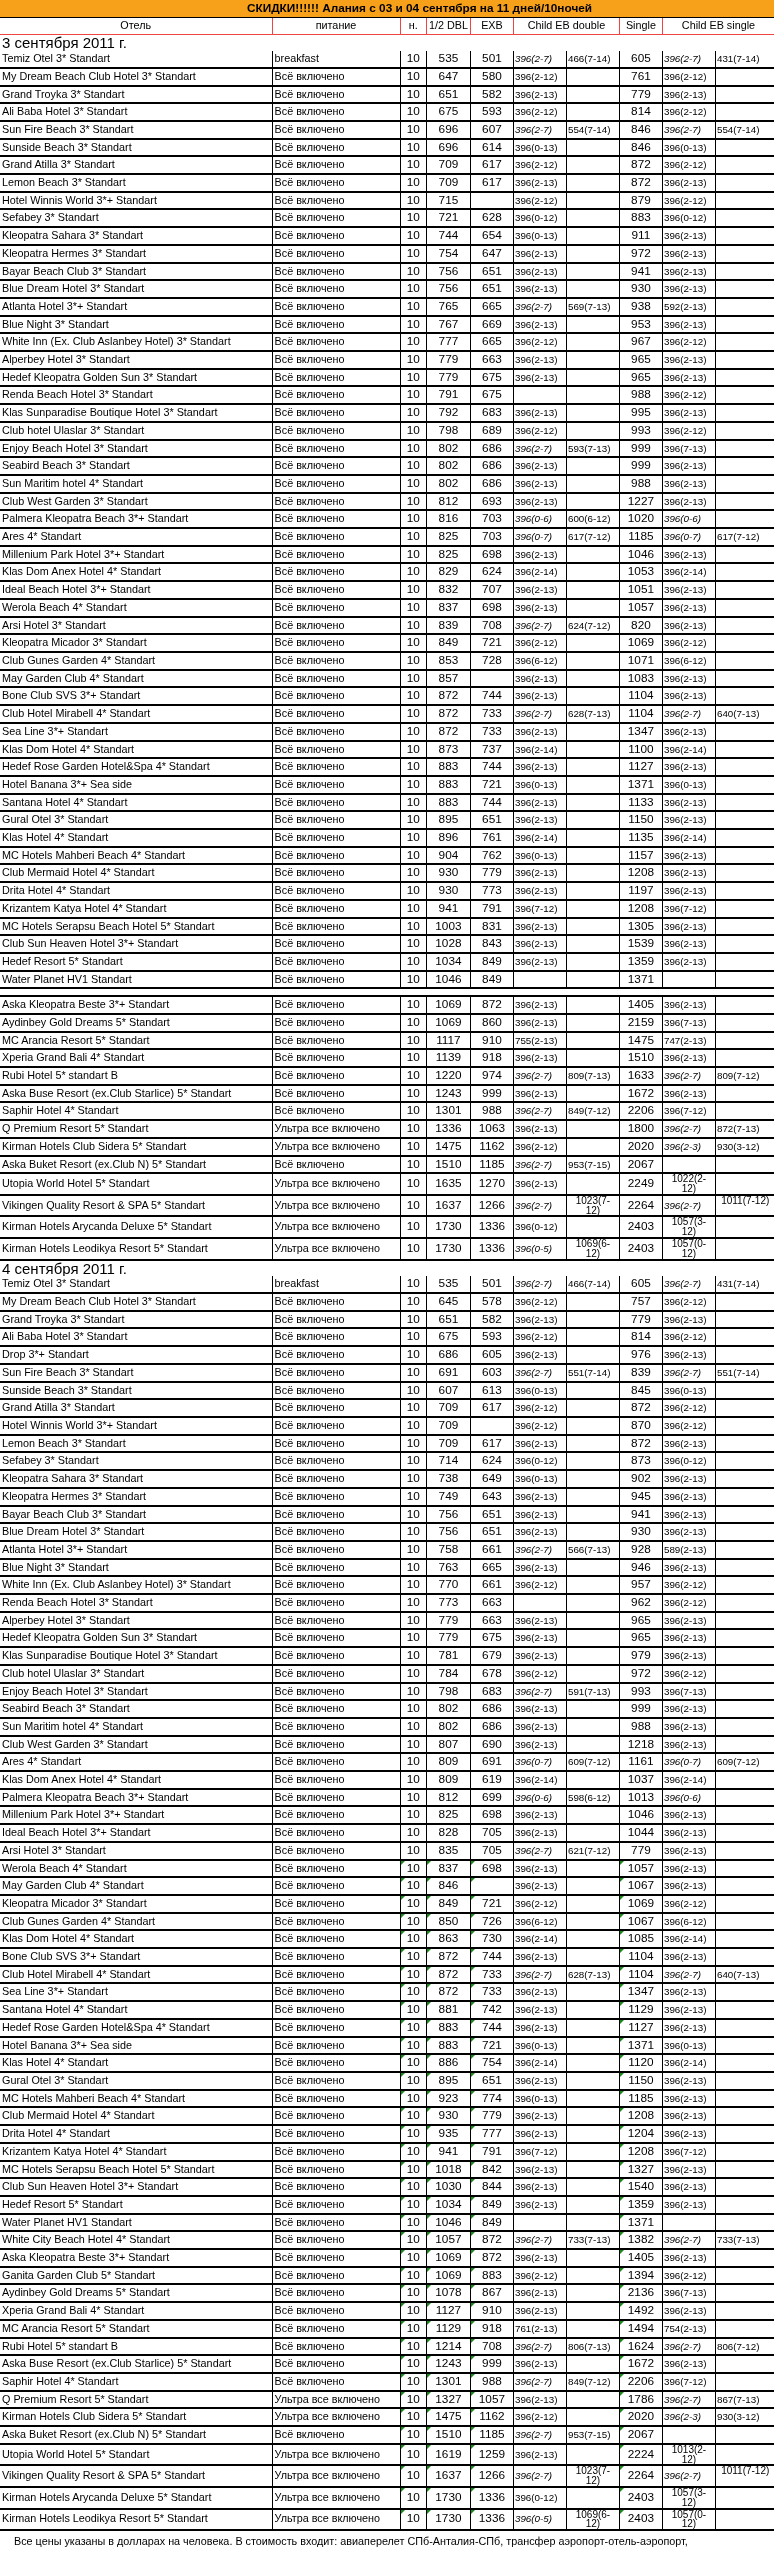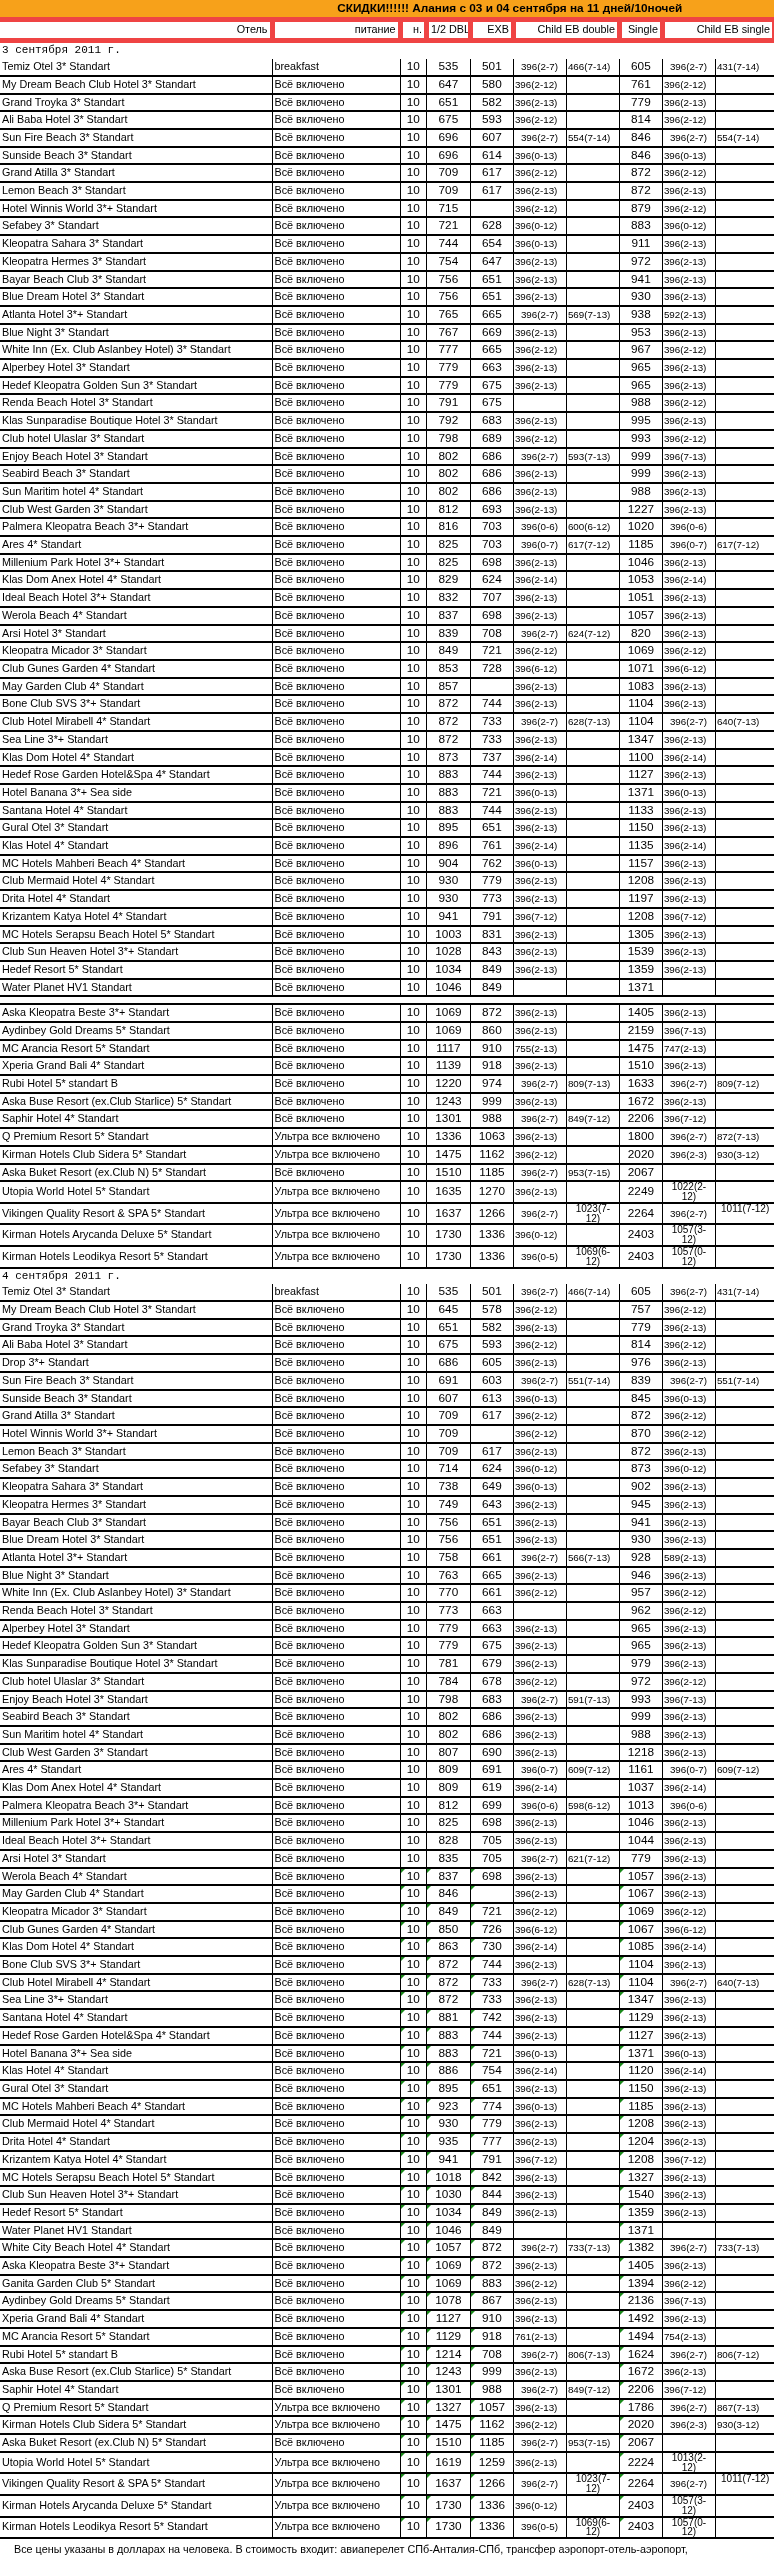--- a/index.html
+++ b/index.html
@@ -1,28 +1,28 @@
 <!DOCTYPE html>
 <html><head>
 <meta charset="utf-8">
 <style>
   html, body { margin: 0; padding: 0; background: #ffffff; }
   body { width: 775px; height: 2576px; overflow: hidden; font-family: "Liberation Sans", sans-serif; font-size: 10.8px; color: #000; }
   table { border-collapse: collapse; table-layout: fixed; width: 775px; }
   td { padding: 0 2px; height: 15.7px; line-height: 15.7px; white-space: nowrap; overflow: hidden; position: relative; }
-  .title-row td { background: #f7a11a; font-weight: bold; font-size: 11.8px; height: 16.7px; line-height: 16.7px; text-align: center; border-bottom: 1px solid #000; }
+  .title-row td { background: #f7a11a; font-weight: bold; font-size: 11.8px; height: 16.7px; line-height: 16.7px; text-align: left; border-bottom: 1px solid #000; }
   .title-row td span { margin-left: 245px; }
-  .colhead td { text-align: right; border: 5px solid #ef4444; height: 16.7px; margin-top: 27px; }
+  .colhead td { text-align: center; border: 1px solid #ef4444; height: 16.7px; margin-top: 27px; }
   .colhead td.c-hotel { border-left: none; }
-  .date-row td { border: none; height: 15.7px; font-size: 11px; font-family: Liberation Mono, monospace; }
+  .date-row td { border: none; height: 15.7px; font-size: 15px; }
   .data-row td { border-left: 1px solid #000; border-bottom: 2px solid #000; }
   .data-row td:first-child { border-left: none; }
   .data-row td.num { text-align: center; font-size: 11.8px; }
   .data-row td.ch { font-size: 9.8px; text-align: left; padding-left: 1px; }
-  .data-row td.ch.ctr { text-align: center; }
+  .data-row td.ch.ctr { text-align: left; font-style: italic; }
   .data-row td.wrap { font-size: 10px; line-height: 9.8px; white-space: normal; text-align: center; vertical-align: top; height: 15.7px; padding-top: 0; }
   .gap-row td { height: 5.9px; line-height: 5.9px; border-bottom: 2px solid #000; }
   .mark::before { content: ""; position: absolute; left: 0; top: 0; width: 0; height: 0; border-top: 4.9px solid #1a8a1a; border-right: 4.9px solid transparent; }
   .footer { font-size: 10.8px; line-height: 16.7px; padding: 2px 2px 0 14px; }
 </style>
 </head>
 <body>
 
 <table>
   <colgroup>

